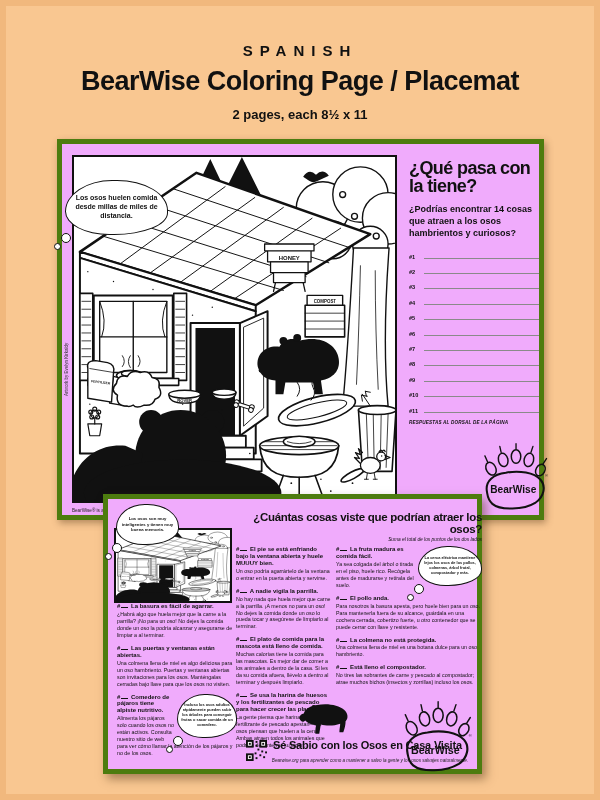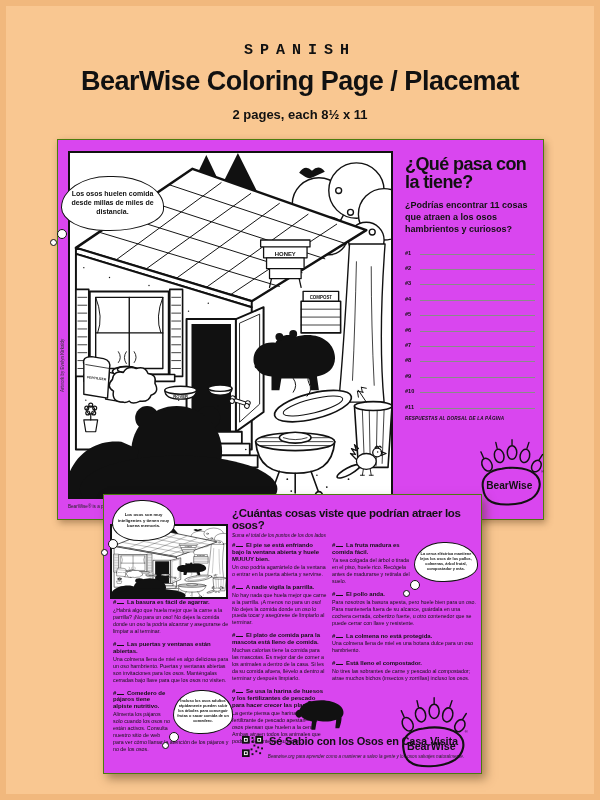--- a/index.html
+++ b/index.html
@@ -1,26 +1,26 @@
 <!DOCTYPE html>
 <html><head>
 <meta charset="utf-8">
 <style>
   html,body{margin:0;padding:0;}
   body{width:600px;height:800px;background:#f9c791;font-family:"Liberation Sans",sans-serif;position:relative;overflow:hidden;color:#111;}
   .canvas{position:absolute;inset:0;box-shadow:inset 0 0 0 6px rgba(221,148,77,0.28);}
 
   
   .hdr{position:absolute;left:0;top:0;width:600px;text-align:center;}
-  .hdr-lang{margin-top:42px;font-size:15px;font-weight:bold;letter-spacing:7px;font-family:Liberation Mono, monospace;}
+  .hdr-lang{margin-top:42px;font-size:15px;font-weight:bold;letter-spacing:7px;}
   .hdr-title{margin:7px 7px 0;font-size:27px;font-weight:800;letter-spacing:-0.5px;}
   .hdr-sub{margin-top:10px;font-size:13px;font-weight:bold;}
 
   
-  .sheet{position:absolute;background:#d946ef;border:1px solid #4d7c0f;box-sizing:border-box;}
+  .sheet{position:absolute;background:#f0abfc;border:5px solid #4d7c0f;box-sizing:border-box;}
   .page1{left:57px;top:139px;width:487px;height:381px;z-index:1;box-shadow:2px 3px 7px rgba(90,60,30,0.45);}
   .page2{left:103px;top:494px;width:379px;height:280px;z-index:2;box-shadow:4px 5px 9px rgba(90,60,30,0.5);}
 
   
   .frame{position:absolute;left:10px;top:11px;width:325px;height:348px;border:2.5px solid #111;box-sizing:border-box;background:#fff;}
   .frame svg{display:block;width:100%;height:100%;}
   .credit{position:absolute;left:2px;top:130px;height:190px;width:8px;font-size:4.5px;color:#333;writing-mode:vertical-rl;transform:rotate(180deg);text-align:center;}
   .p1-footer{position:absolute;left:10px;top:364px;font-size:4.6px;color:#222;white-space:nowrap;}
 
   .cloud{position:absolute;background:#fff;border:1.4px solid #111;display:flex;align-items:center;justify-content:center;text-align:center;font-weight:bold;border-radius:48% 52% 55% 45% / 60% 58% 42% 45%;padding:3px;box-sizing:border-box;z-index:4;line-height:1.25;}
@@ -35,21 +35,21 @@
   .ans-row{position:relative;height:15.4px;}
   .ans-label{position:absolute;left:0;bottom:2px;font-size:5.6px;font-weight:bold;}
   .ans-line{position:absolute;left:15px;right:2px;bottom:3px;border-bottom:1px solid #8a8a8a;}
   .ans-note{font-size:4.6px;font-style:italic;font-weight:bold;margin-top:4px;letter-spacing:0.2px;}
   .paw-p1{position:absolute;left:414px;top:299px;width:76px;height:69px;}
 
   
   .thumb{position:absolute;left:6px;top:29px;width:118px;height:75px;border:2px solid #111;box-sizing:border-box;background:#fff;overflow:hidden;}
   .thumb svg{display:block;width:100%;height:100%;}
   .bubble-thumb{left:8px;top:5px;width:63px;height:41px;font-size:4.3px;}
-  .p2-titlewrap{position:absolute;left:128px;top:12px;width:246px;text-align:left;}
+  .p2-titlewrap{position:absolute;left:128px;top:12px;width:246px;text-align:right;}
   .p2-titlewrap h3{font-size:11.5px;margin:0;letter-spacing:-0.3px;font-weight:800;}
   .p2-sub{font-size:4.8px;font-style:italic;margin-top:2px;}
   .col{position:absolute;}
   .col1{left:9px;top:104px;width:120px;}
   .col2{left:128px;top:47px;width:95px;}
   .col3{left:228px;top:47px;width:146px;}
   .item{margin-bottom:6px;}
   .ih{font-size:6px;font-weight:bold;line-height:1.15;}
   .item p{font-size:5.3px;line-height:1.32;margin:1px 0 0;}
   .blank{display:inline-block;width:7px;height:4px;border-bottom:0.9px solid #111;margin:0 1px;}
@@ -292,21 +292,21 @@
           <use href="#scene"></use>
         </svg>
     </div>
 
     <div class="cloud bubble-p1">
       <span>Los osos huelen comida desde millas de miles de distancia.</span>
     </div>
 
     <div class="panel">
       <h2><span>¿Qué pasa con</span><br><span>la tiene?</span></h2>
-      <p class="question">¿Podrías encontrar 11 cosas que atraen a los osos hambrientos y curiosos?</p>
+      <p class="question">¿Podrías encontrar 14 cosas que atraen a los osos hambrientos y curiosos?</p>
       <div class="answers">
         <div class="ans-row">
             <span class="ans-label">#1</span>
             <span class="ans-line"></span>
           </div>
         <div class="ans-row">
             <span class="ans-label">#2</span>
             <span class="ans-line"></span>
           </div>
         <div class="ans-row">

